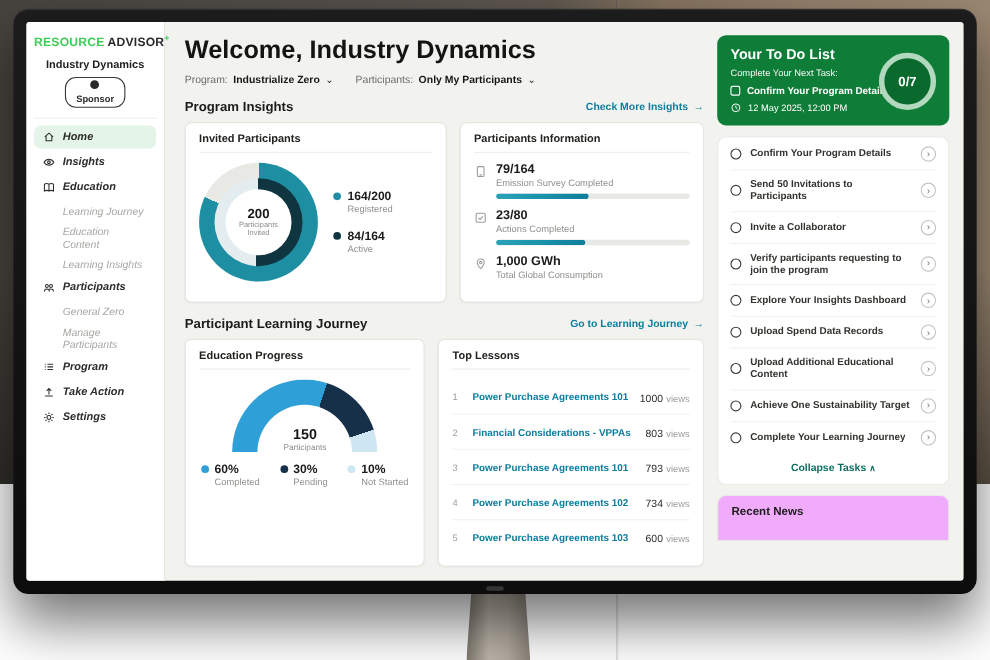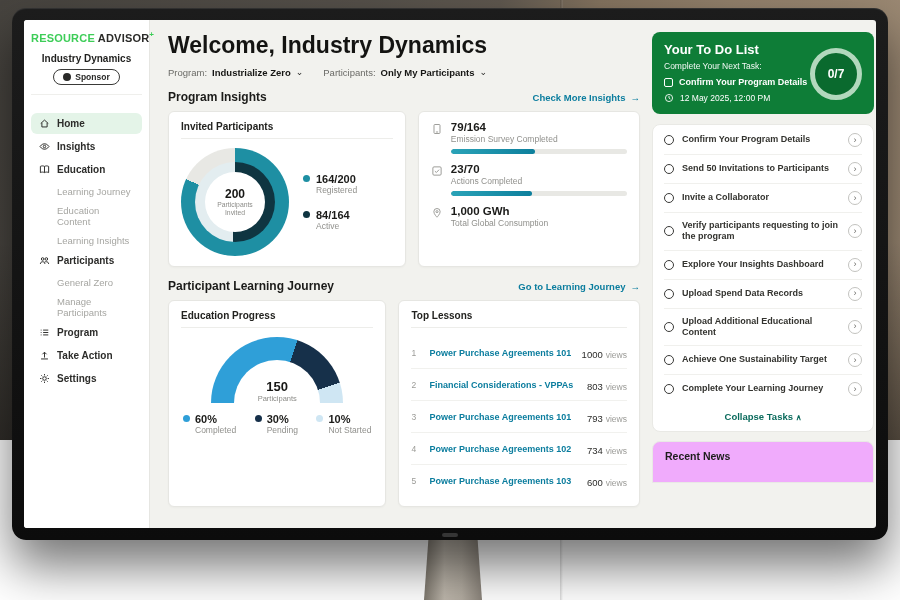--- a/index.html
+++ b/index.html
@@ -26,23 +26,23 @@
     border-radius:2px; background:#353535; }
   .screen { width:852px; height:508px; background:#f2f2ee; border-radius:3px; overflow:hidden;
     display:flex; }
 
   
   .sidebar { width:126px; background:#fff; border-right:1px solid #e6e6e2; padding:10px 7px 0; flex:0 0 auto; }
   .logo { font-size:11px; font-weight:bold; letter-spacing:.2px; white-space:nowrap; }
   .logo .g { color:#3dcd58; } .logo .d { color:#2a2a28; } .logo sup { color:#3dcd58; font-size:8px; }
   .org { text-align:center; font-size:10px; font-weight:bold; color:#1f1f1d; margin-top:9px; }
   .badge-pill { margin:5px auto 9px; width:fit-content; display:flex; align-items:center; gap:4px;
-    border:1px solid #3a3a38; border-radius:10px; padding:2px 9px; font-size:8.5px; font-weight:bold; color:#2a2a28; }
+    border:1px solid #3a3a38; border-radius:10px; padding:2px 9px; font-size:8.5px; font-weight:bold; color:#2a2a28;flex-direction:column; }
   .badge-ic { width:8px; height:8px; border-radius:50%; background:#2a2a28; display:inline-block; }
-  .nav { margin-top:4px; border-top:1px solid #efefec; padding-top:18px; }
+  .nav { margin-top:4px; border-top:1px solid #efefec; padding-top:6px;font-style:italic; }
   .nav-item { display:flex; align-items:center; gap:7px; padding:5px 8px; border-radius:6px;
     font-size:10px; font-weight:bold; color:#2c2c2a; margin-bottom:2px; cursor:pointer; }
   .nav-item.active { background:#e4f4e8; }
   .nav-item svg { width:11px; height:11px; stroke:#2c2c2a; fill:none; stroke-width:1.4; flex:0 0 auto; }
   .nav-sub { font-size:9.5px; color:#a6a6a2; padding:4px 8px 4px 26px; cursor:pointer; }
 
   
   .main { flex:1 1 auto; padding:12px 12px 0 18px; min-width:0; }
   .welcome { font-size:23px; font-weight:bold; color:#141412; }
   .filters { display:flex; gap:20px; margin-top:8px; }
@@ -108,21 +108,21 @@
   
   .lesson-row { display:flex; align-items:center; gap:8px; padding:6.5px 0; border-bottom:1px solid #f1f1ee; }
   .lesson-row:last-child { border-bottom:0; }
   .rank { font-size:8.5px; color:#9b9b97; width:10px; flex:0 0 auto; }
   .lesson-title { flex:1; font-size:9px; font-weight:bold; color:#0b7d9e; cursor:pointer;
     white-space:nowrap; overflow:hidden; text-overflow:ellipsis; }
   .views-v { font-size:9.5px; color:#2c2c2a; }
   .views-u { font-size:8.5px; color:#9b9b97; margin-left:3px; }
 
   
-  .right { flex:0 0 224px; padding:12px 2px 0 0; }
+  .right { flex:0 0 224px; padding:12px 13px 0 0; }
   .todo-card { position:relative; background:#0e7d37; border-radius:8px; padding:10px 12px 11px; color:#fff; }
   .todo-title { font-size:13px; font-weight:bold; }
   .todo-sub { font-size:8.5px; margin-top:4px; opacity:.95; }
   .todo-task-row { display:flex; align-items:center; gap:6px; margin-top:6px; cursor:pointer; }
   .todo-checkbox { width:9px; height:9px; border:1.4px solid #fff; border-radius:2px; flex:0 0 auto; }
   .todo-task { font-size:9px; font-weight:bold; }
   .todo-time-row { display:flex; align-items:center; gap:6px; margin-top:6px; }
   .todo-time-row svg { width:10px; height:10px; stroke:#fff; fill:none; stroke-width:1.4; }
   .todo-time { font-size:8.5px; }
   .todo-badge { position:absolute; right:12px; top:16px; width:52px; height:52px; border-radius:50%;
@@ -267,40 +267,41 @@
                   <div>
                     <div class="lv">84/164</div>
                     <div class="ll">Active</div>
                   </div>
                 </div>
               </div>
             </div>
           </div>
 
           <div class="card">
+            <div class="card-title">Participants Information</div>
             <div class="stat">
               <svg viewBox="0 0 16 16">
                   <rect x="4" y="2" width="8" height="12" rx="1.2"></rect>
                   <path d="M6.5 12h3"></path>
                 </svg>
               <div class="stat-body">
                 <div class="sv">79/164</div>
                 <div class="sl">Emission Survey Completed</div>
                 <div class="bar">
                     <i style="--p: 48;"></i>
                   </div>
               </div>
             </div>
             <div class="stat">
               <svg viewBox="0 0 16 16">
                   <rect x="2.5" y="2.5" width="11" height="11" rx="1.5"></rect>
                   <path d="M5.2 8.2 7.2 10l3.6-3.8"></path>
                 </svg>
               <div class="stat-body">
-                <div class="sv">23/70</div>
+                <div class="sv">23/80</div>
                 <div class="sl">Actions Completed</div>
                 <div class="bar">
                     <i style="--p: 46;"></i>
                   </div>
               </div>
             </div>
             <div class="stat">
               <svg viewBox="0 0 16 16">
                   <path d="M8 2a4.2 4.2 0 0 1 4.2 4.2C12.2 9.4 8 13.6 8 13.6S3.8 9.4 3.8 6.2A4.2 4.2 0 0 1 8 2z"></path>
                   <circle cx="8" cy="6.2" r="1.4"></circle>

